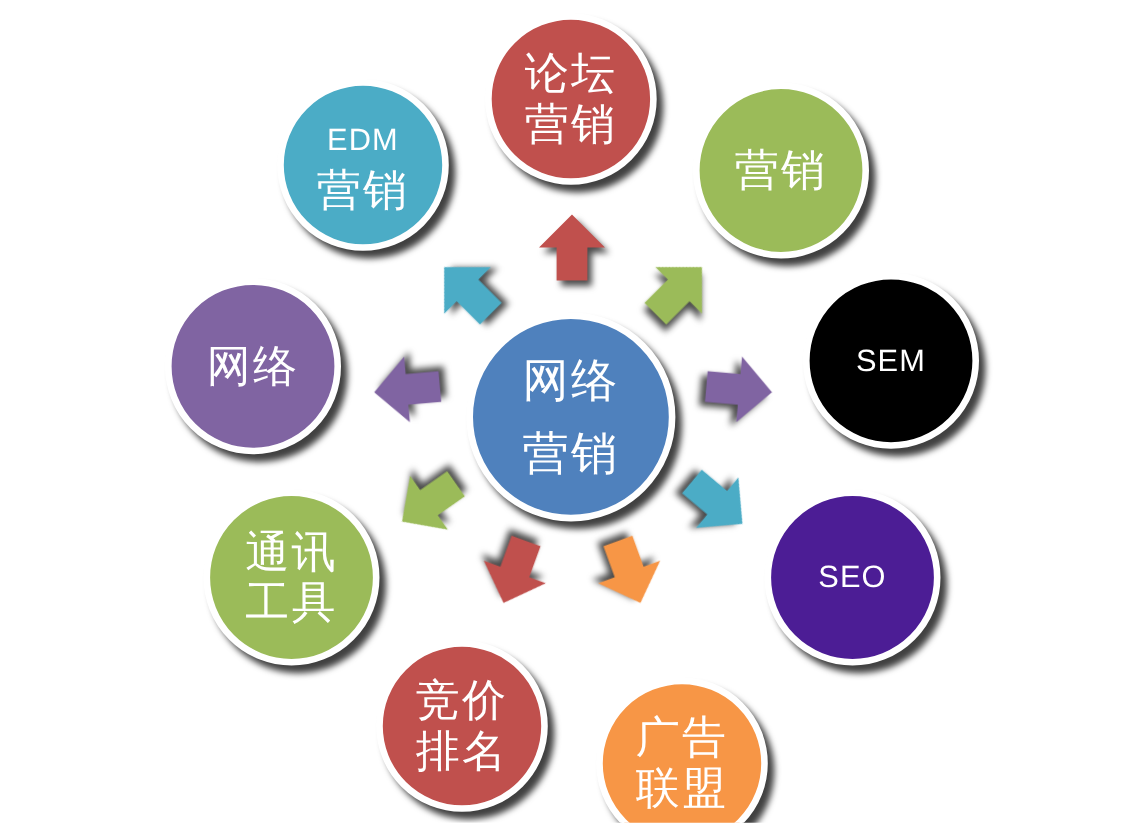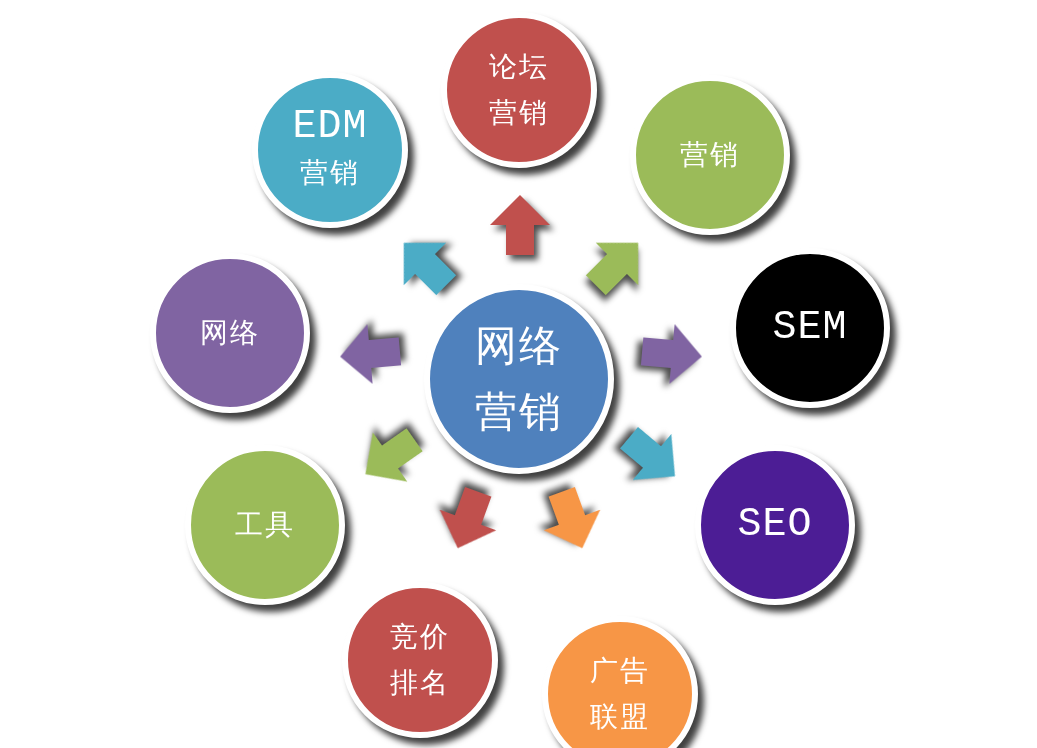--- a/index.html
+++ b/index.html
@@ -5,22 +5,22 @@
   html, body { margin:0; padding:0; background:#ffffff; }
   body { width:1037px; height:748px; position:relative; overflow:hidden;
          font-family: "DejaVu Sans", "Liberation Sans", sans-serif; }
   .node {
     position:absolute; border-radius:50%; box-sizing:border-box;
     border:6px solid #ffffff;
     box-shadow: 6px 7px 6px rgba(0,0,0,0.75);
     display:flex; flex-direction:column; align-items:center; justify-content:center;
     color:#ffffff; text-align:center;
   }
-  .node .line { display:block; font-size:28px; line-height:46px; letter-spacing:2px; }
-  .node .latin { font-family:Liberation Mono, monospace; font-size:40px; letter-spacing:1px; }
+  .node .line { display:block; font-size:40px; line-height:46px; letter-spacing:2px; }
+  .node .latin { font-family:Liberation Sans, sans-serif; font-size:28px; letter-spacing:1px; }
   .center .line { font-size:42px; line-height:66px; }
   .arrow { position:absolute; width:64px; height:64px; filter: drop-shadow(4px 5px 3px rgba(0,0,0,0.7)); }
   .arrow svg { width:100%; height:100%; display:block; }
 </style>
 </head>
 <body>
 
 <div class="node center" style="left:424px; top:284px; width:190px; height:190px; background:#4f81bd;">
   <span class="line">网络</span>
   <span class="line">营销</span>
@@ -47,20 +47,21 @@
   <span class="line">广告</span>
   <span class="line">联盟</span>
 </div>
 
 <div class="node" style="left:342px; top:582px; width:156px; height:156px; background:#c0504d;align-items:center;">
   <span class="line">竞价</span>
   <span class="line">排名</span>
 </div>
 
 <div class="node" style="left:185px; top:445px; width:160px; height:160px; background:#9bbb59;">
+  <span class="line">通讯</span>
   <span class="line">工具</span>
 </div>
 
 <div class="node" style="left:150px; top:253px; width:160px; height:160px; background:#8064a2;">
   <span class="line">网络</span>
 </div>
 
 <div class="node" style="left:252px; top:72px; width:156px; height:156px; background:#4bacc6;">
   <span class="line latin">EDM</span>
   <span class="line">营销</span>

